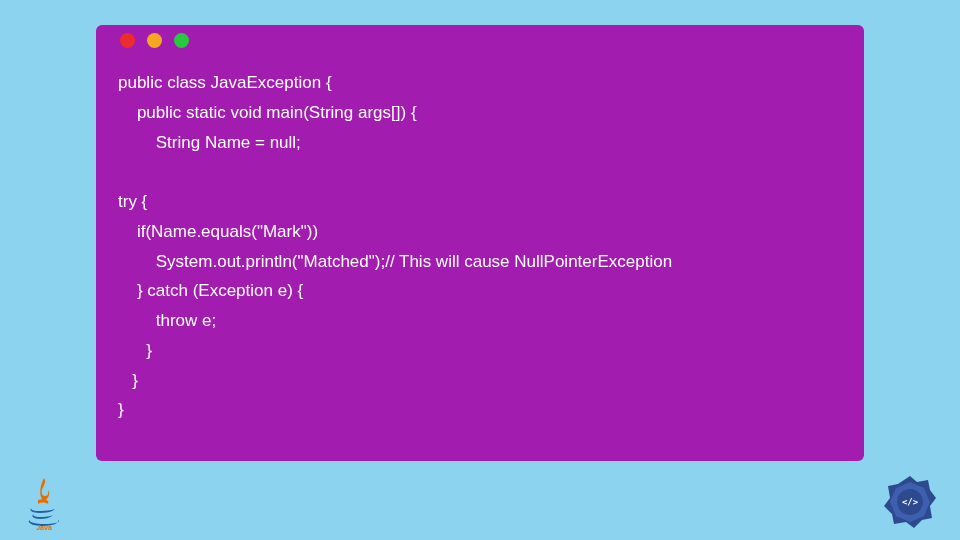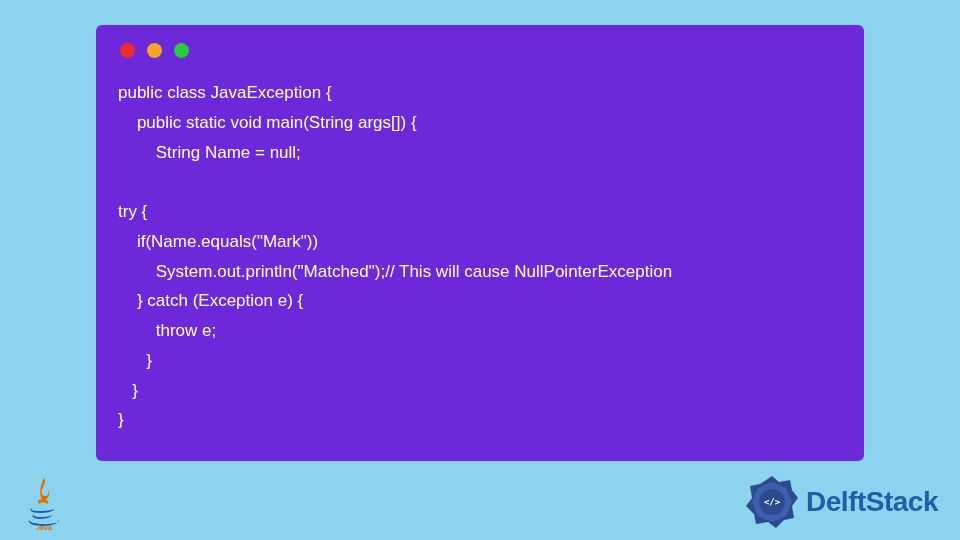--- a/index.html
+++ b/index.html
@@ -10,23 +10,23 @@
     font-family: -apple-system, BlinkMacSystemFont, "Segoe UI", Arial, sans-serif;
     position: relative;
     overflow: hidden;
   }
   .code-window {
     position: absolute;
     top: 25px;
     left: 96px;
     width: 768px;
     height: 436px;
-    background: #6d28d9;
+    background: #a21caf;
     border-radius: 6px;
-    padding: 18px 22px;
+    padding: 8px 22px;
   }
   .traffic-lights {
     display: flex;
     gap: 12px;
     margin-bottom: 20px;
     padding-left: 2px;
   }
   .dot {
     width: 15px;
     height: 15px;
@@ -105,14 +105,13 @@
 
 <div class="delftstack">
   <svg class="ds-badge" viewBox="0 0 56 56">
     <g transform="translate(28,28)">
       <path d="M 0 -26 L 7 -20 L 18 -22 L 20 -12 L 26 -4 L 20 4 L 22 16 L 12 18 L 4 26 L -4 20 L -16 22 L -18 12 L -26 4 L -20 -4 L -22 -16 L -12 -18 Z" fill="#2e4a8f"></path>
       <path d="M 0 -20 L 14 -14 L 20 0 L 14 14 L 0 20 L -14 14 L -20 0 L -14 -14 Z" fill="#3e5fb0"></path>
       <circle r="13" fill="#2e4a8f"></circle>
       <text x="0" y="3" font-size="9" fill="#ffffff" text-anchor="middle" font-family="monospace" font-weight="bold">&lt;/&gt;</text>
     </g>
   </svg>
-  <span class="ds-text">DelftStack</span>
 </div>
 
 </body></html>

